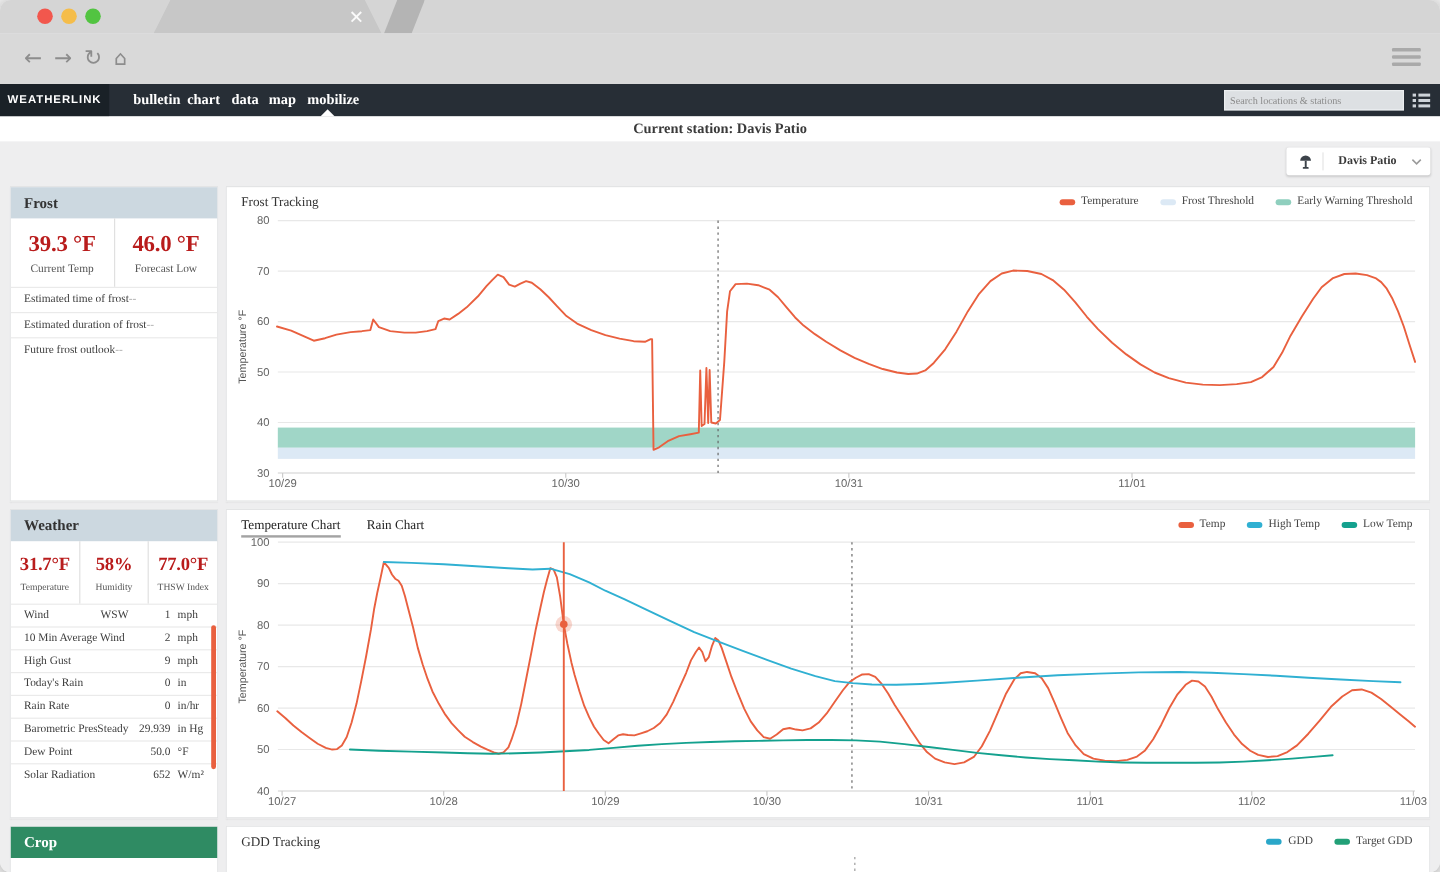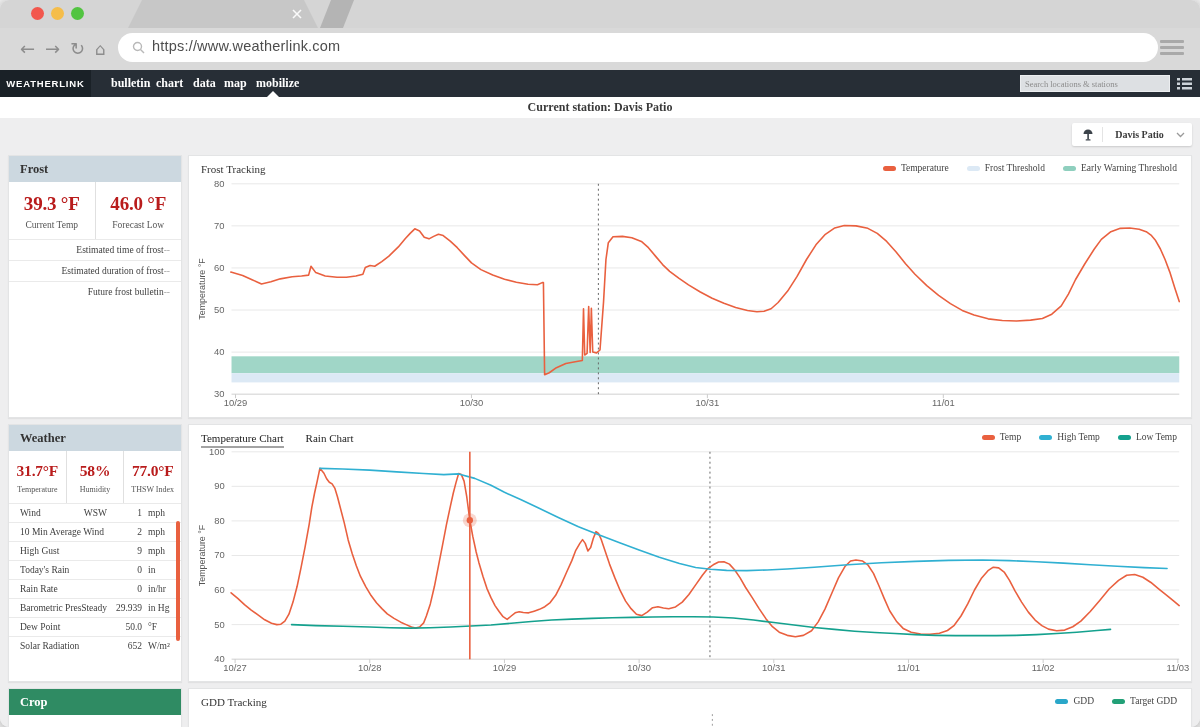--- a/index.html
+++ b/index.html
@@ -59,21 +59,21 @@
   .weather-card{left:8px;top:306px;width:174px;height:258px;}
   .crop-card{left:8px;top:570px;width:174px;height:60px;}
   .stats{display:flex;}
   .stat{flex:1;text-align:center;padding:11px 0 9px;}
   .stat+.stat{border-left:1px solid #e0e0e0;}
   .stat b{display:block;font-size:19px;color:#b91c1c;letter-spacing:-.2px;}
   .weather-card .stat b{font-size:15.5px;}
   .stat span{display:block;margin-top:5px;font-size:9.5px;color:#555;}
   .weather-card .stat span{font-size:8px;}
   .stat{min-width:0;}
-  .srow{display:flex;justify-content:flex-end;padding:5px 11px;border-top:1px solid #eaeaea;
+  .srow{display:flex;justify-content:flex-start;padding:5px 11px;border-top:1px solid #eaeaea;
     font-size:9.5px;color:#3e3e3e;}
   .srow em{font-style:normal;color:#a9a9a9;}
   .wrow{display:flex;align-items:baseline;padding:4px 7px 4px 11px;border-top:1px solid #eaeaea;
     font-size:9.5px;color:#3e3e3e;}
   .wlabel{flex:1;white-space:nowrap;overflow:hidden;}
   .wqual{margin-right:5px;}
   .wval{min-width:30px;text-align:right;margin-right:6px;}
   .wunit{min-width:26px;text-align:left;}
   .wscroll{position:absolute;right:1px;top:96px;width:4px;height:120px;background:#e9603f;border-radius:2px;}
   
@@ -115,27 +115,20 @@
         <line x1="9" y1="1" x2="1" y2="9" stroke="#fafafa" stroke-width="1.6"></line>
       </svg>
     </div>
     <div class="tab-stub"></div>
   </div>
   <div class="toolbar">
     <span class="nav-ic ic-back">←</span>
     <span class="nav-ic ic-fwd">→</span>
     <span class="nav-ic ic-ref">↻</span>
     <span class="nav-ic ic-home">⌂</span>
-    <div class="urlbar">
-      <svg class="mag" width="13" height="13">
-        <circle cx="5.5" cy="5.5" r="4" fill="none" stroke="#b9b9b9" stroke-width="1.4"></circle>
-        <line x1="8.5" y1="8.5" x2="12" y2="12" stroke="#b9b9b9" stroke-width="1.4"></line>
-      </svg>
-      <span class="url">https://www.weatherlink.com</span>
-    </div>
     <div class="menu-ic">
         <i></i>
         <i></i>
         <i></i>
       </div>
   </div>
 
   <div class="appnav">
     <div class="brand">WEATHERLINK</div>
     <span class="nitem ni-0">bulletin</span>
@@ -189,21 +182,21 @@
       <div>
         <div class="srow">
           <span>Estimated time of frost</span>
           <em>--</em>
         </div>
         <div class="srow">
           <span>Estimated duration of frost</span>
           <em>--</em>
         </div>
         <div class="srow">
-          <span>Future frost bulletin</span>
+          <span>Future frost outlook</span>
           <em>--</em>
         </div>
       </div>
     </div>
 
     <div class="card weather-card">
       <div class="phead">Weather</div>
       <div class="stats">
         <div class="stat">
           <b>31.7°F</b>

